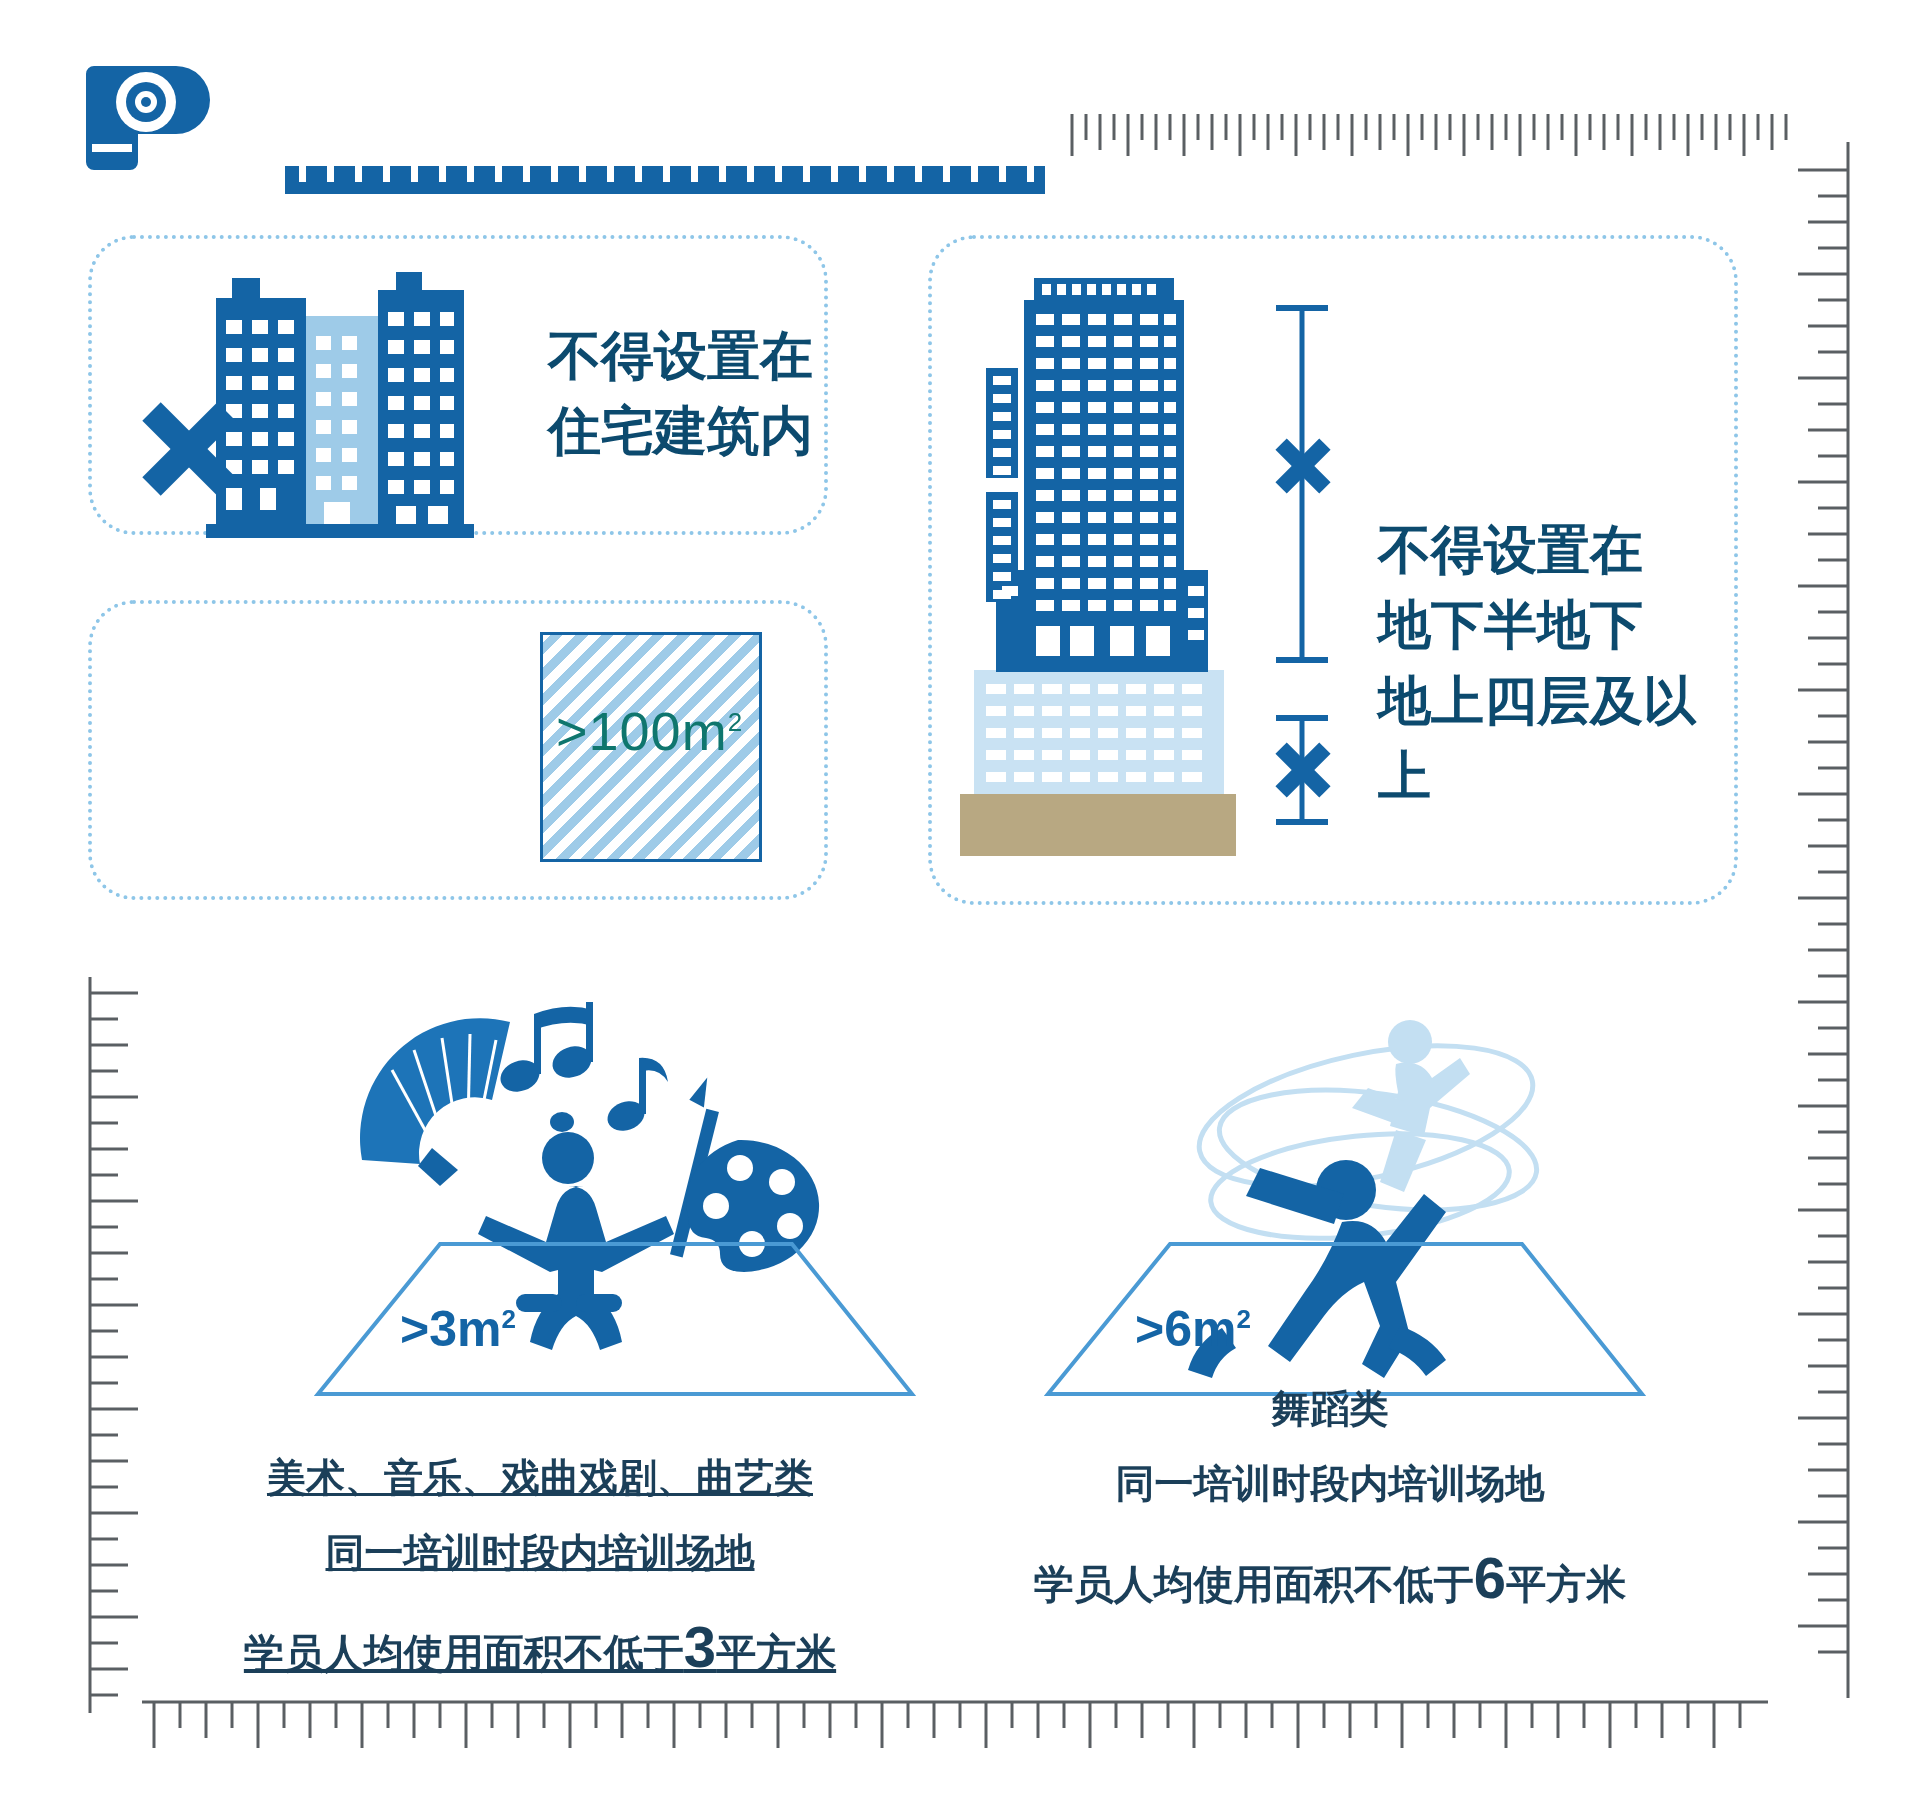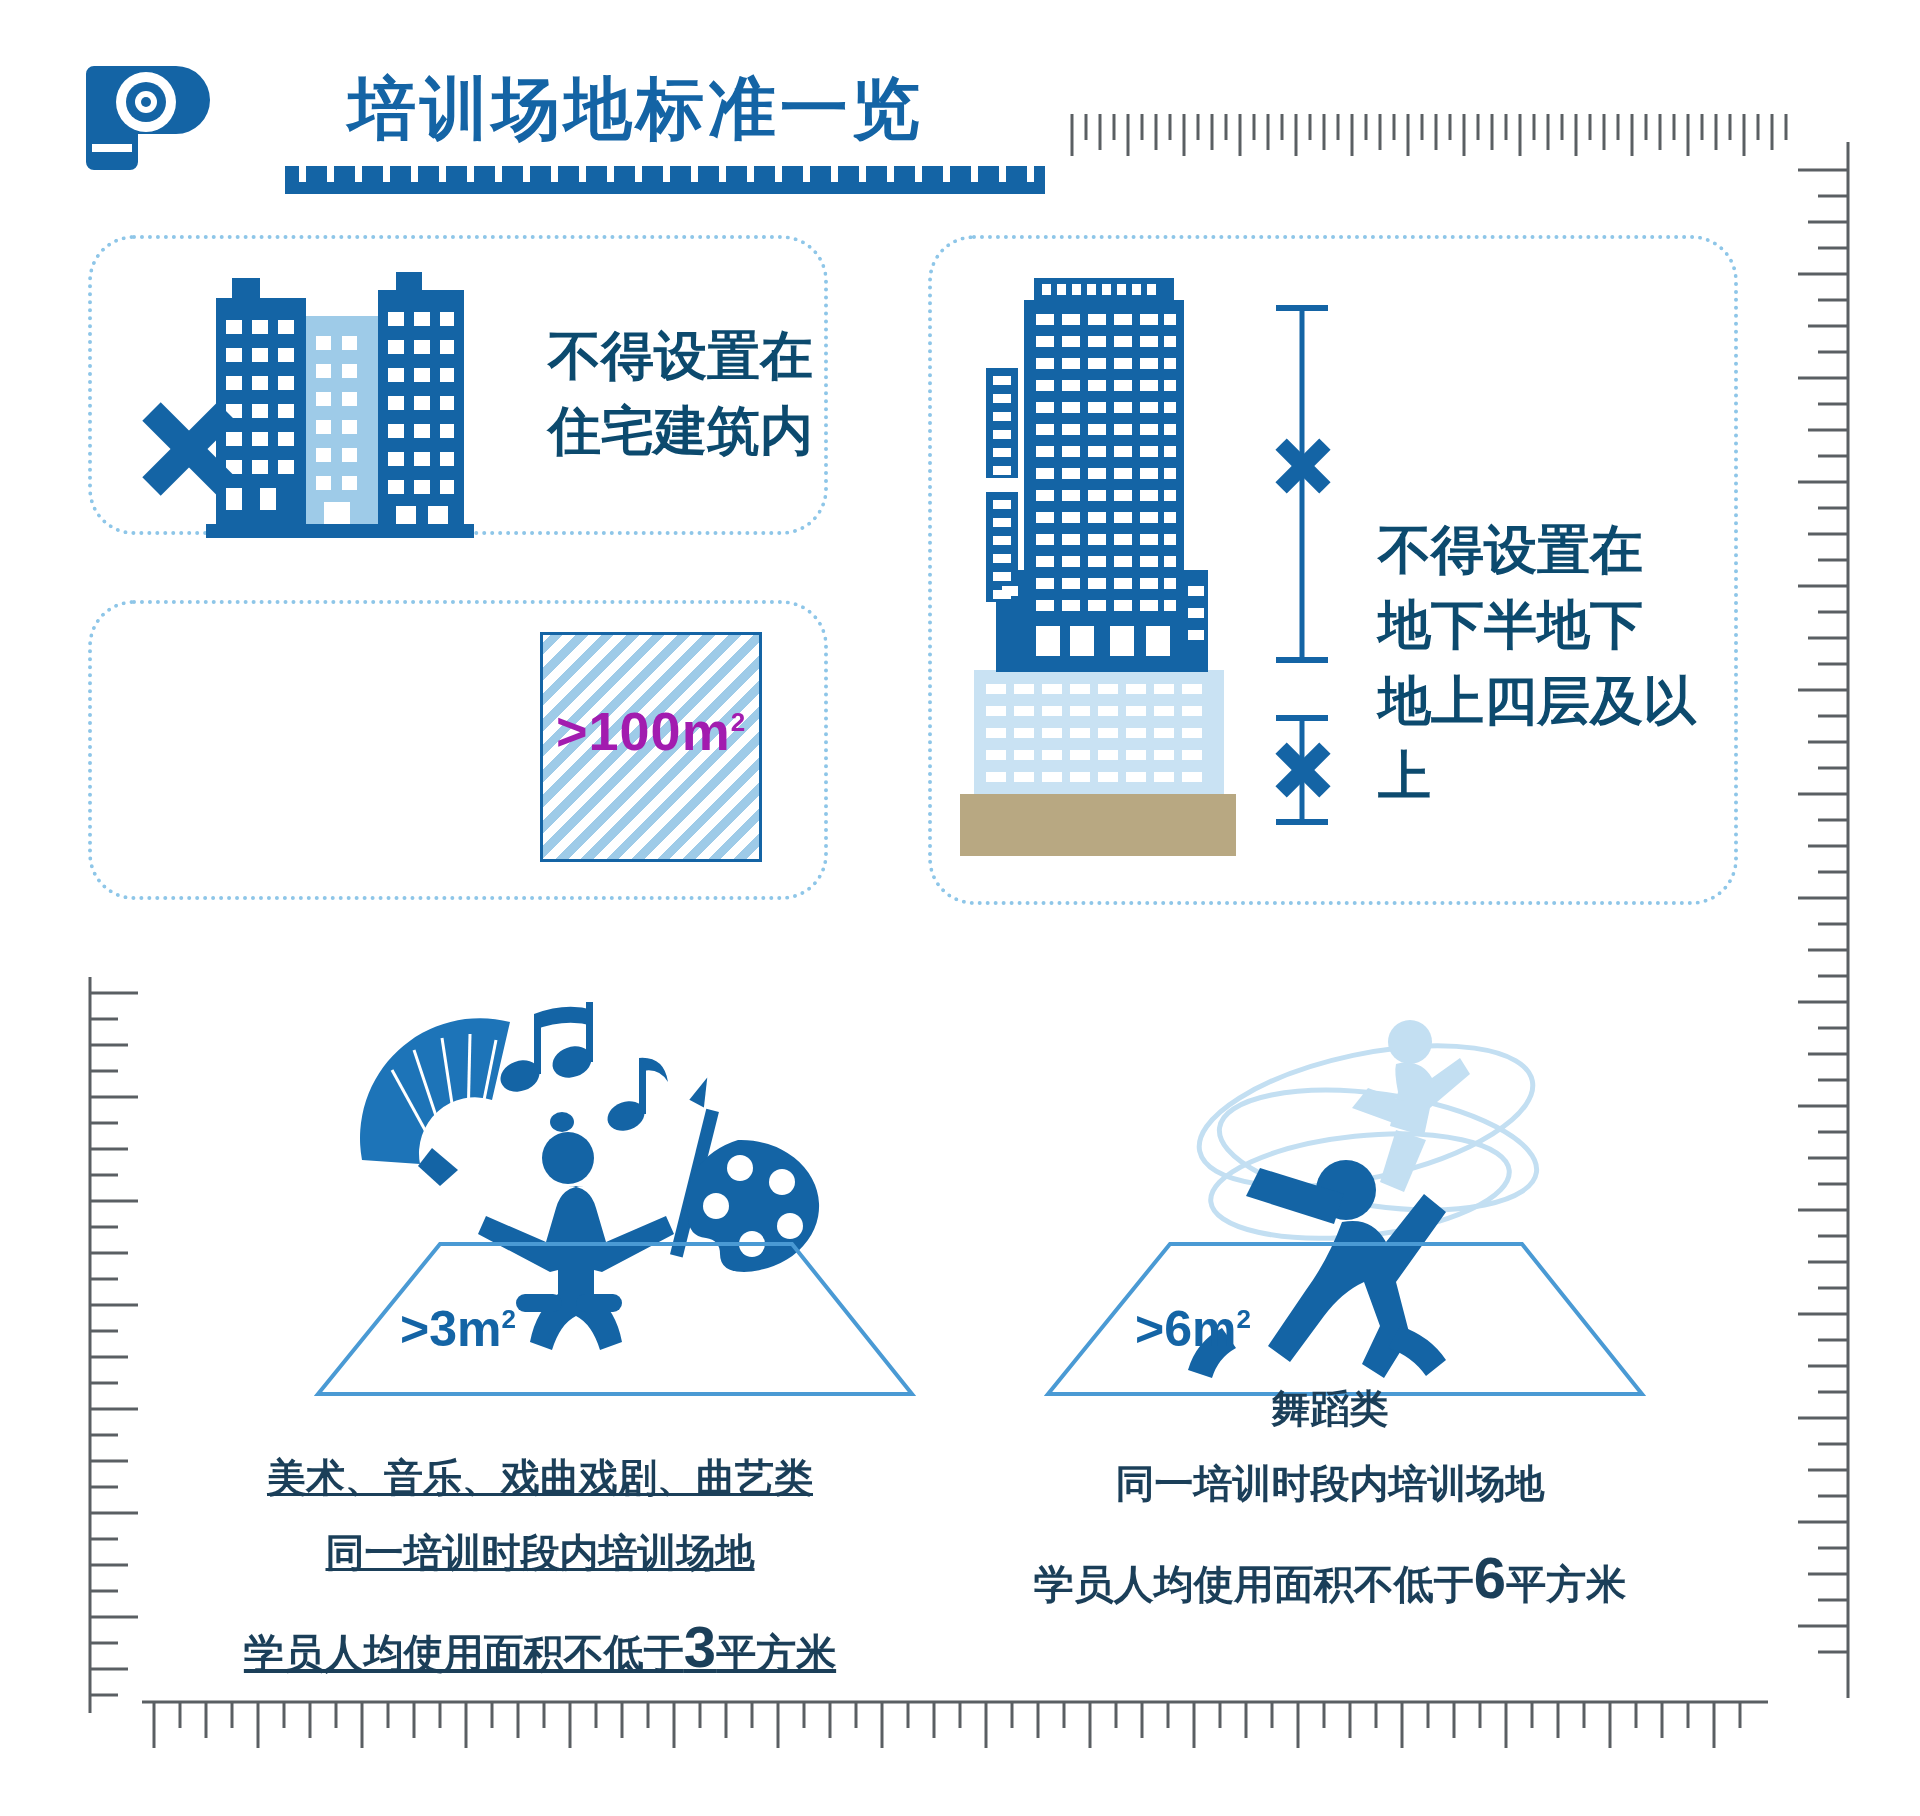--- a/index.html
+++ b/index.html
@@ -94,22 +94,22 @@
         -45deg,
         #ffffff 0px, #ffffff 9px,
         #9ecbe8 9px, #9ecbe8 18px
       );
   }
   .hatch-label {
     position: absolute;
     left: 556px;
     top: 700px;
     font-size: 54px;
-    font-weight: bold;
-    color: #a21caf;
+    font-weight: normal;
+    color: #0f766e;
     letter-spacing: 1px;
   }
   .sup {
     font-size: 26px;
     vertical-align: super;
   }
 
   
   .bottom-caption {
     position: absolute;
@@ -138,21 +138,20 @@
 
     <svg class="tape-icon" viewBox="0 0 140 128">
       <path d="M14 8 H96 A34 34 0 0 1 96 76 H58 V104 A8 8 0 0 1 50 112 H14 A8 8 0 0 1 6 104 V16 A8 8 0 0 1 14 8 Z" fill="#1464a5"></path>
       <circle cx="66" cy="44" r="30" fill="#ffffff"></circle>
       <circle cx="66" cy="44" r="20" fill="#1464a5"></circle>
       <circle cx="66" cy="44" r="11" fill="#ffffff"></circle>
       <circle cx="66" cy="44" r="5" fill="#1464a5"></circle>
       <rect x="12" y="86" width="40" height="8" fill="#ffffff"></rect>
     </svg>
 
-    <div class="title">培训场地标准一览</div>
 
     <svg class="title-rule" viewBox="0 0 760 28" preserveAspectRatio="none">
       <rect x="0" y="0" width="760" height="28" fill="#1464a5"></rect>
       <g fill="#ffffff">
         <rect x="14" y="0" width="7" height="16"></rect>
         <rect x="42" y="0" width="7" height="16"></rect>
         <rect x="70" y="0" width="7" height="16"></rect>
         <rect x="98" y="0" width="7" height="16"></rect>
         <rect x="126" y="0" width="7" height="16"></rect>
         <rect x="154" y="0" width="7" height="16"></rect>

